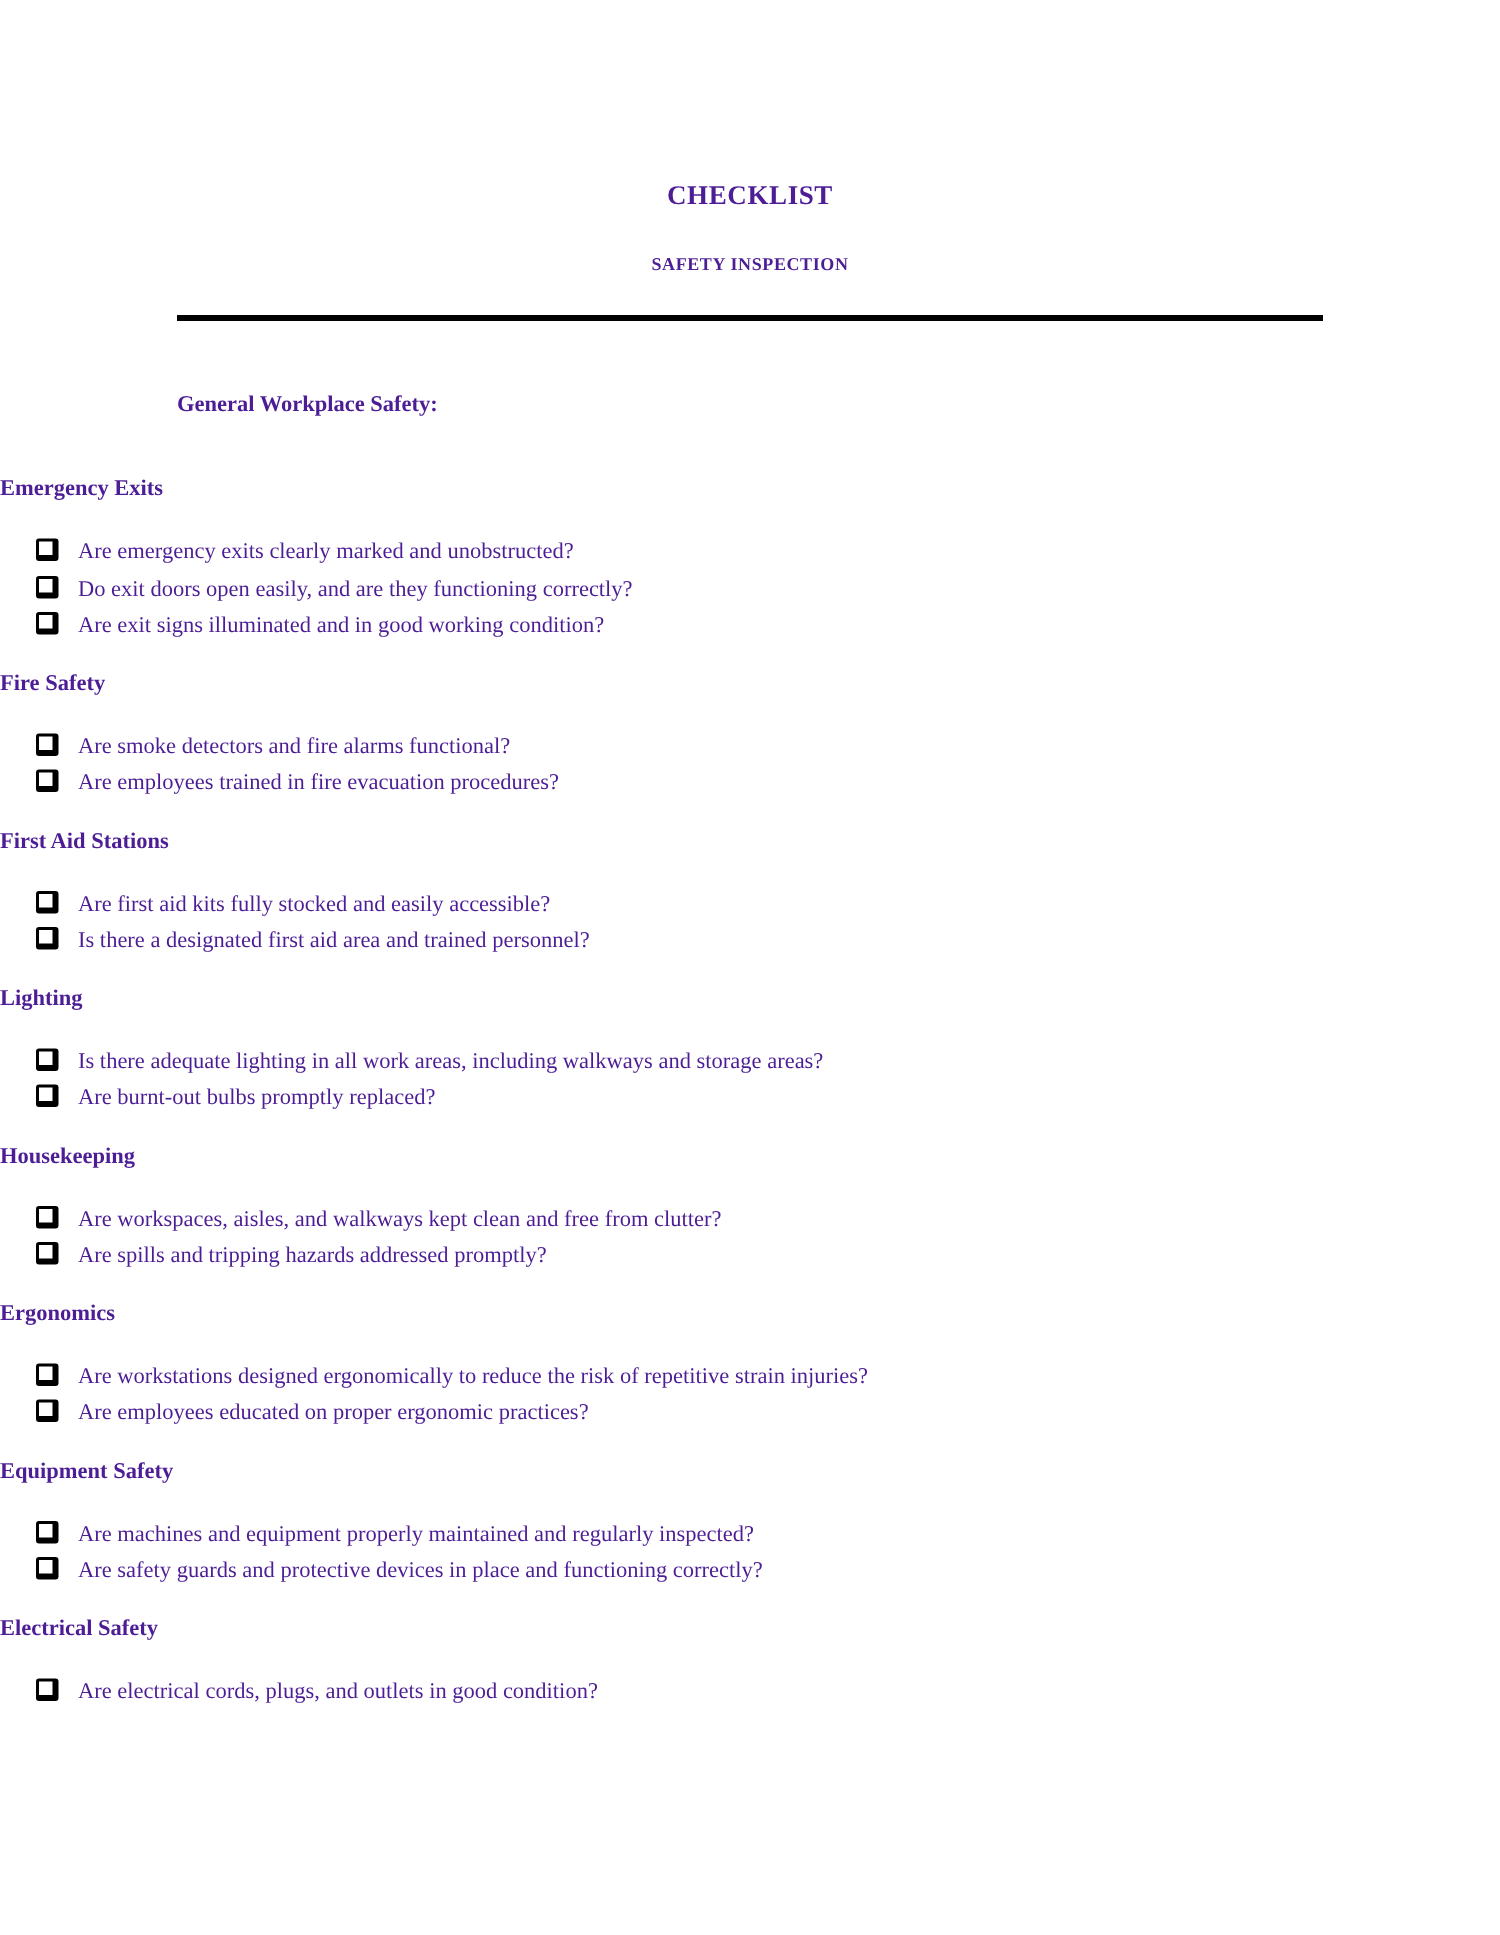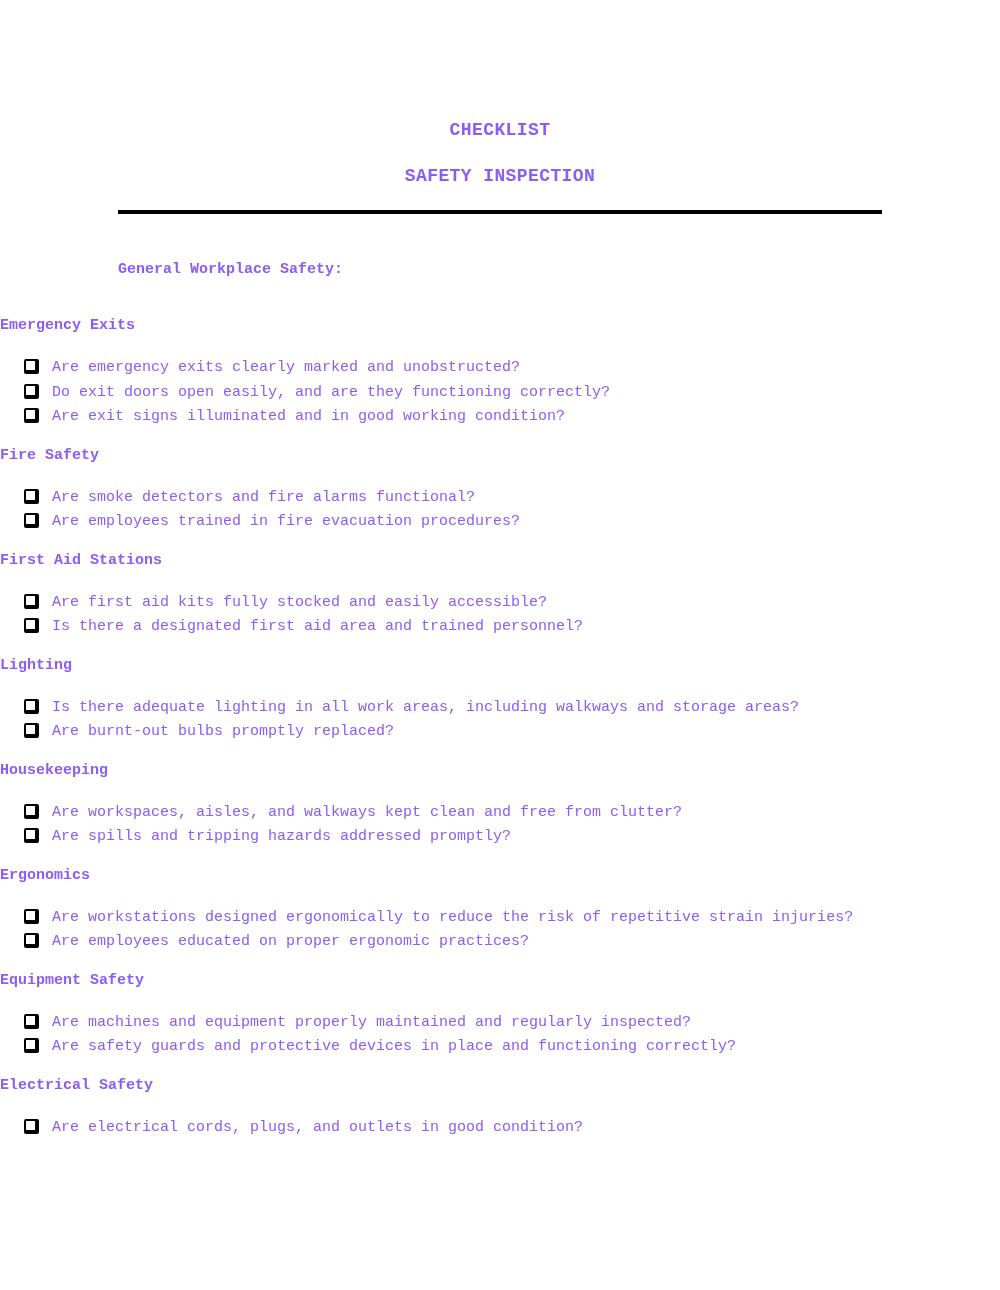--- a/index.html
+++ b/index.html
@@ -5,36 +5,36 @@
   html, body {
     margin: 0;
     padding: 0;
     background: #ffffff;
   }
   .page {
     position: relative;
     width: 1000px;
     height: 1290px;
     background: #ffffff;
-    color: #8b5cf6;
-    font-family: Liberation Mono, monospace;
+    color: #4c1d95;
+    font-family: Liberation Serif, serif;
     overflow: hidden;
   }
   .doc-title {
     margin: 121px 0 0 0;
     text-align: center;
     font-size: 18px;
     line-height: 18px;
     font-weight: bold;
     letter-spacing: 0.4px;
   }
   .doc-subtitle {
     margin: 28px 0 0 0;
     text-align: center;
-    font-size: 18px;
+    font-size: 12px;
     line-height: 18px;
     font-weight: bold;
     letter-spacing: 0.4px;
   }
   .divider {
     height: 4px;
     background: #000000;
     margin: 25px 118px 0 118px;
   }
   .intro-heading {

